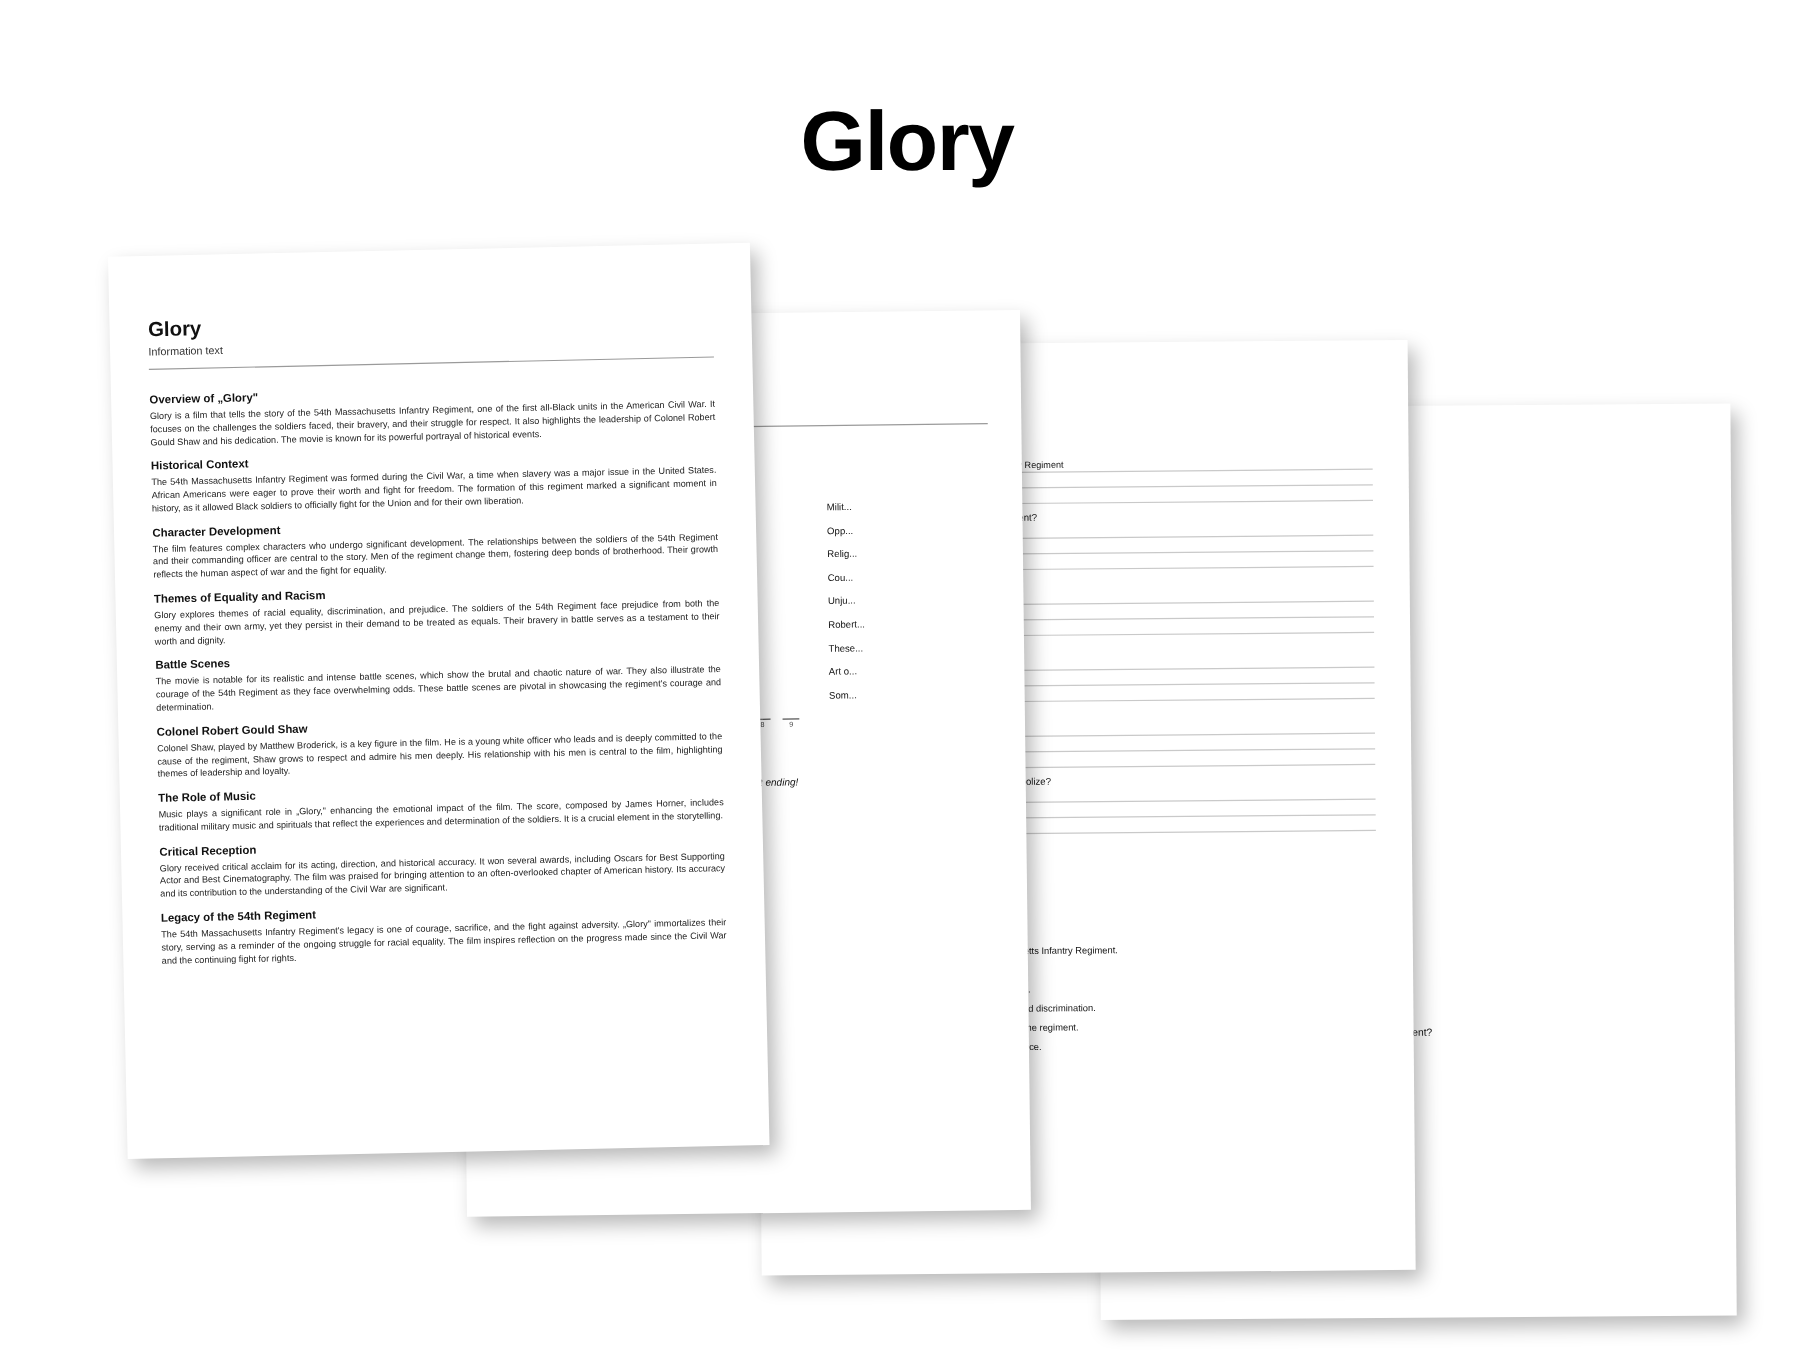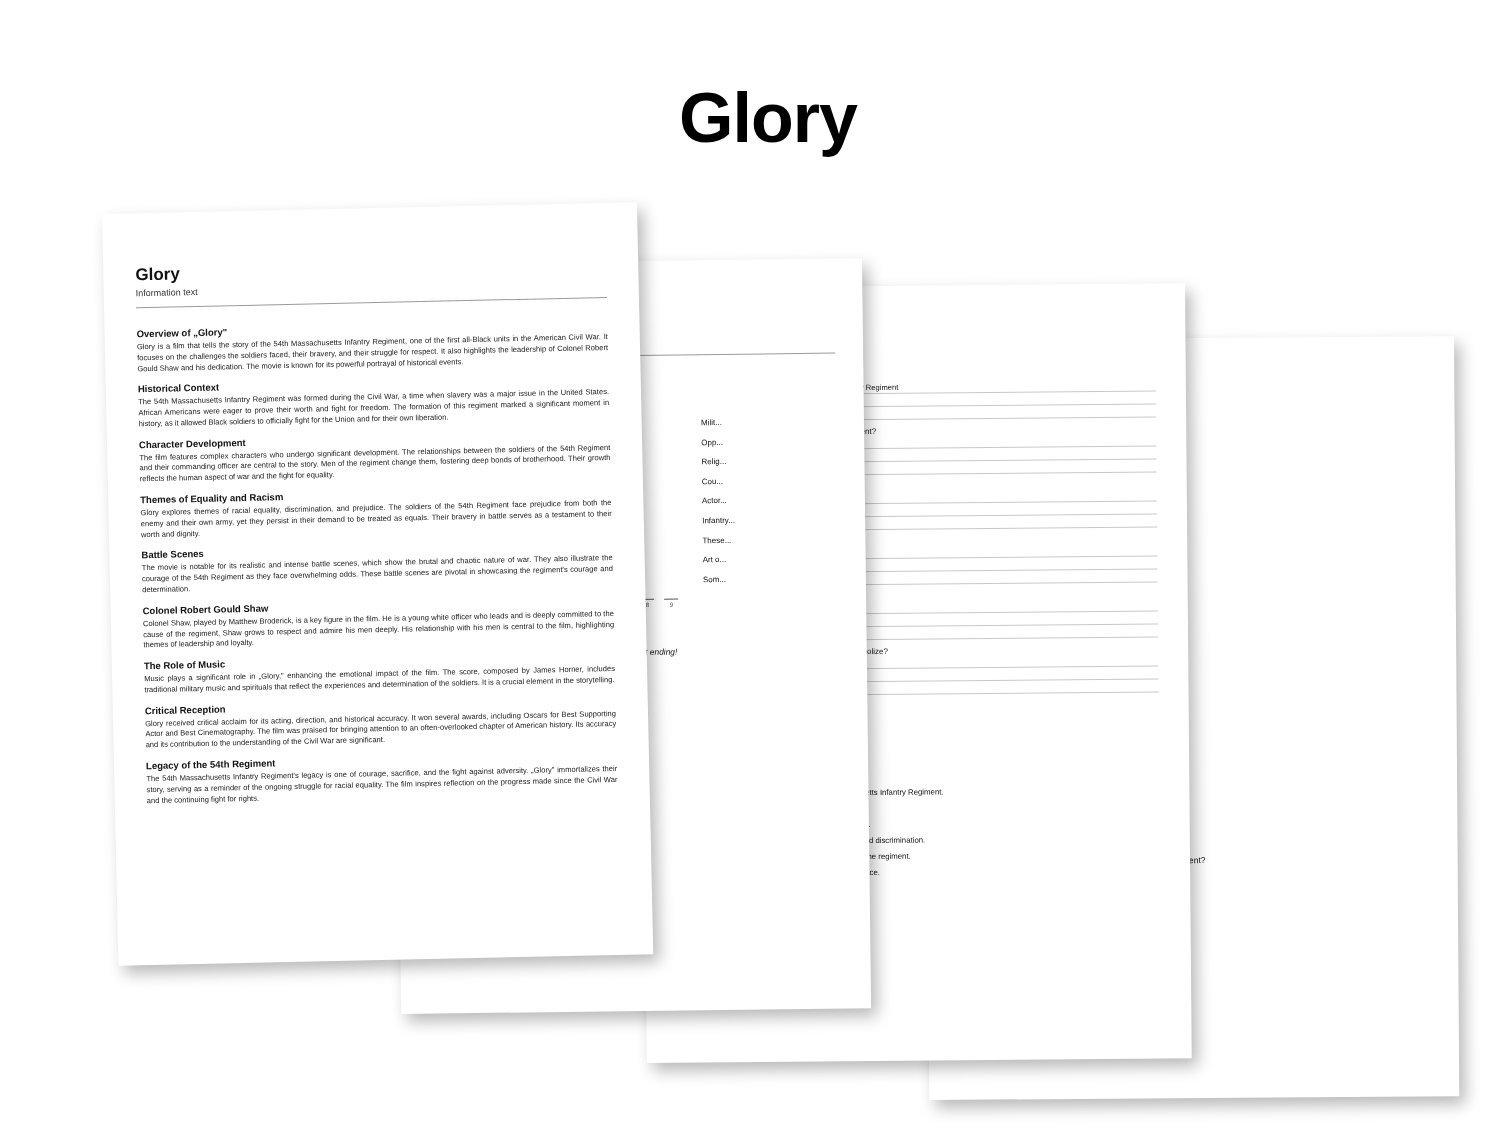--- a/index.html
+++ b/index.html
@@ -12,21 +12,20 @@
     height: 1134px;
     position: relative;
     overflow: hidden;
     font-family: "Liberation Sans", sans-serif;
     color: #111;
   }
 
   .stage {
     position: absolute;
     inset: 0;
-    margin-left: 12px;
   }
 
   .main-title {
     position: absolute;
     top: 78px;
     left: 0;
     width: 1512px;
     text-align: center;
     font-size: 70px;
     font-weight: 700;
@@ -466,31 +465,31 @@
           <span class="mt-val">Cou...</span>
         </span>
       </div>
       <div class="mt-row">
         <span class="mt-col">
           <span class="mt-key">(N)</span>
           <span class="mt-val">Prejudices</span>
         </span>
         <span class="mt-col">
           <span class="mt-key">(5)</span>
-          <span class="mt-val">Actor...</span>
+          <span class="mt-val">Unju...</span>
         </span>
       </div>
       <div class="mt-row">
         <span class="mt-col">
           <span class="mt-key">(N)</span>
           <span class="mt-val">Spirituals</span>
         </span>
         <span class="mt-col">
           <span class="mt-key">(6)</span>
-          <span class="mt-val">Infantry...</span>
+          <span class="mt-val">Robert...</span>
         </span>
       </div>
       <div class="mt-row">
         <span class="mt-col">
           <span class="mt-key">(O)</span>
           <span class="mt-val">Abolitionist</span>
         </span>
         <span class="mt-col">
           <span class="mt-key">(7)</span>
           <span class="mt-val">These...</span>

